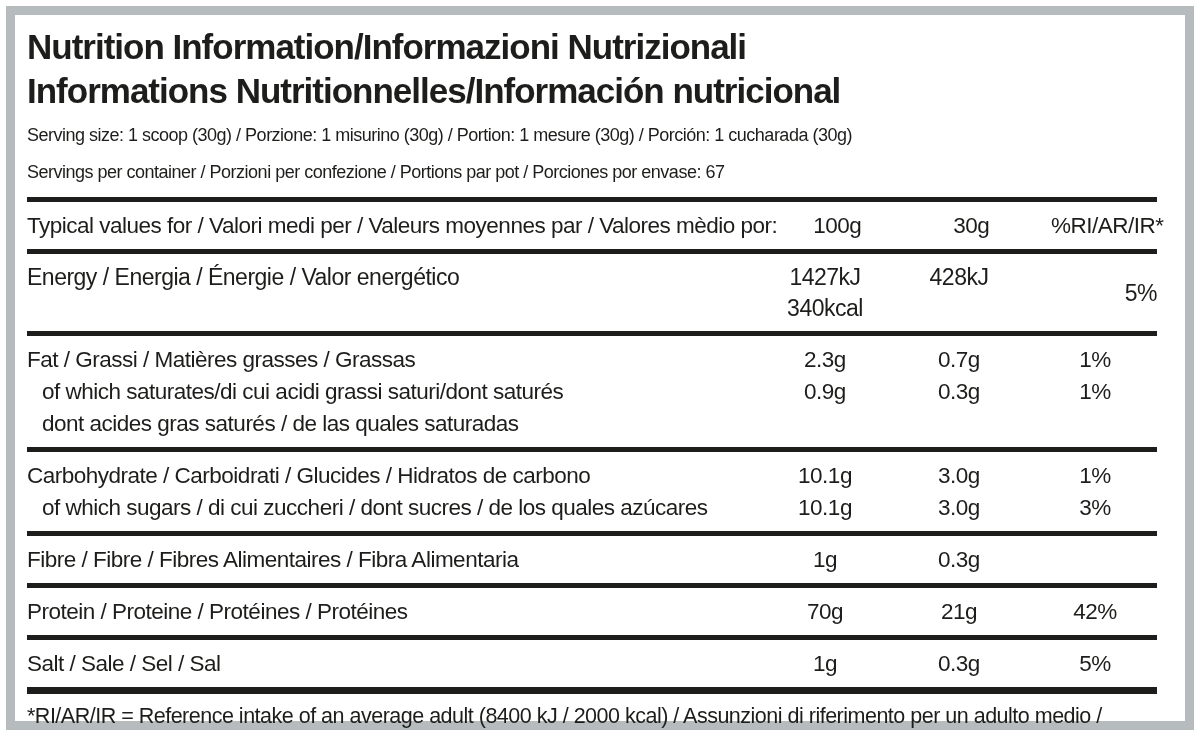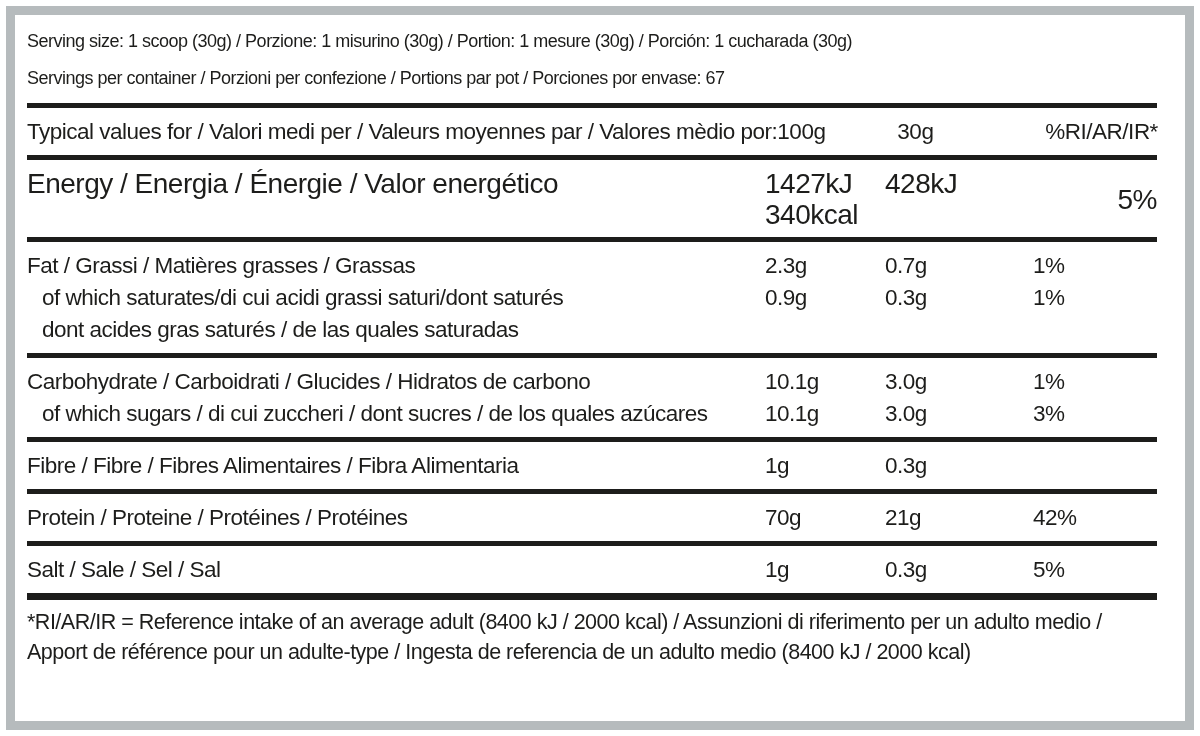--- a/index.html
+++ b/index.html
@@ -12,34 +12,38 @@
   .serving-line { font-size:18px; line-height:37px; letter-spacing:-0.5px; white-space:nowrap; }
   .serving-block { margin:4px 0 6px 0; }
 
   .rule { height:5px; background:#1d1d1b; }
   .rule-thick { height:7px; background:#1d1d1b; }
 
   .nrow { display:grid; grid-template-columns:1fr 120px 148px 124px; font-size:22.5px; letter-spacing:-0.5px; line-height:32px; }
   .section { padding:8px 0 7px 0; }
   .lbl { white-space:nowrap; }
   .sub { padding-left:15px; }
-  .val { text-align:left; }
+  .val { text-align:center; }
 
-  .energy-row { display:grid; grid-template-columns:1fr 120px 148px 124px; font-size:28px; letter-spacing:-0.5px; line-height:31px; }
+  .energy-row { display:grid; grid-template-columns:1fr 120px 148px 124px; font-size:23px; letter-spacing:-0.5px; line-height:31px; }
   .energy-row .lbl { align-self:start; }
   .energy-row .ri-cell { align-self:center; text-align:right; }
 
   .footnote { font-size:21.5px; line-height:30px; letter-spacing:-0.5px; padding-top:7px; }
 </style>
 </head>
 <body>
 
 <div class="page">
   <div class="frame">
 
+    <div class="title">
+      <div>Nutrition Information/Informazioni Nutrizionali</div>
+      <div>Informations Nutritionnelles/Información nutricional</div>
+    </div>
 
     <div class="serving-block">
       <div class="serving-line">Serving size: 1 scoop (30g) / Porzione: 1 misurino (30g) / Portion: 1 mesure (30g) / Porción: 1 cucharada (30g)</div>
       <div class="serving-line">Servings per container / Porzioni per confezione / Portions par pot / Porciones por envase: 67</div>
     </div>
 
     <div class="rule"></div>
 
     <div class="nrow section">
       <div class="lbl">Typical values for / Valori medi per / Valeurs moyennes par / Valores mèdio por:</div>

